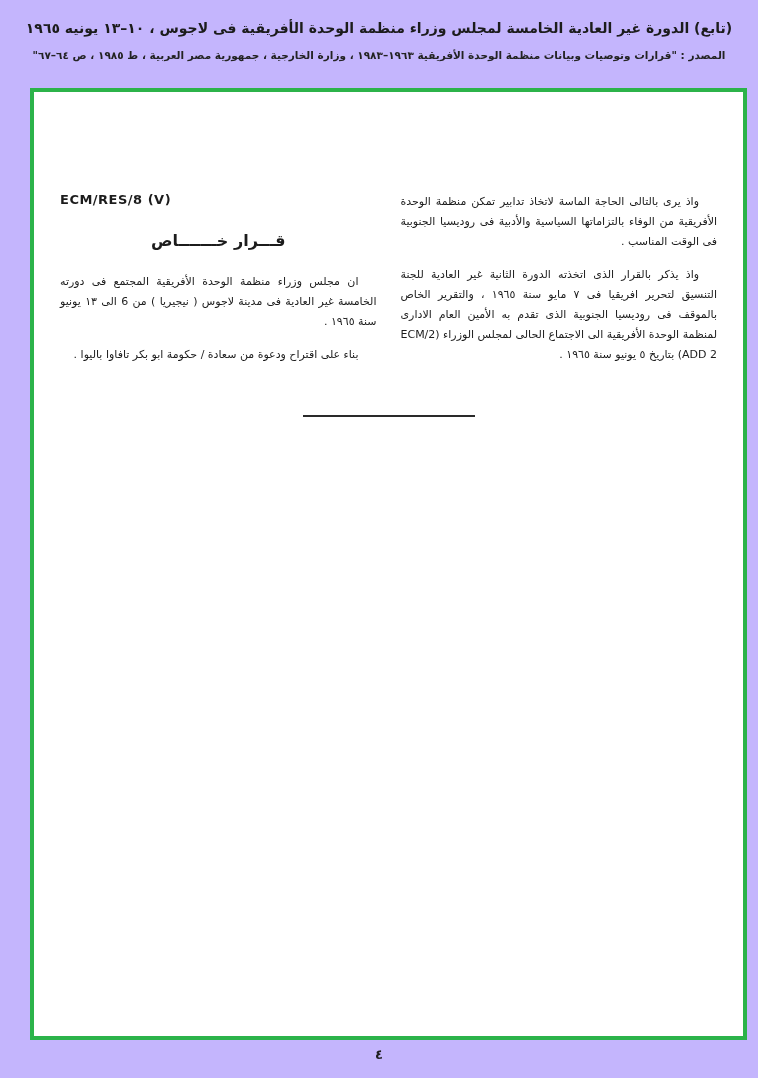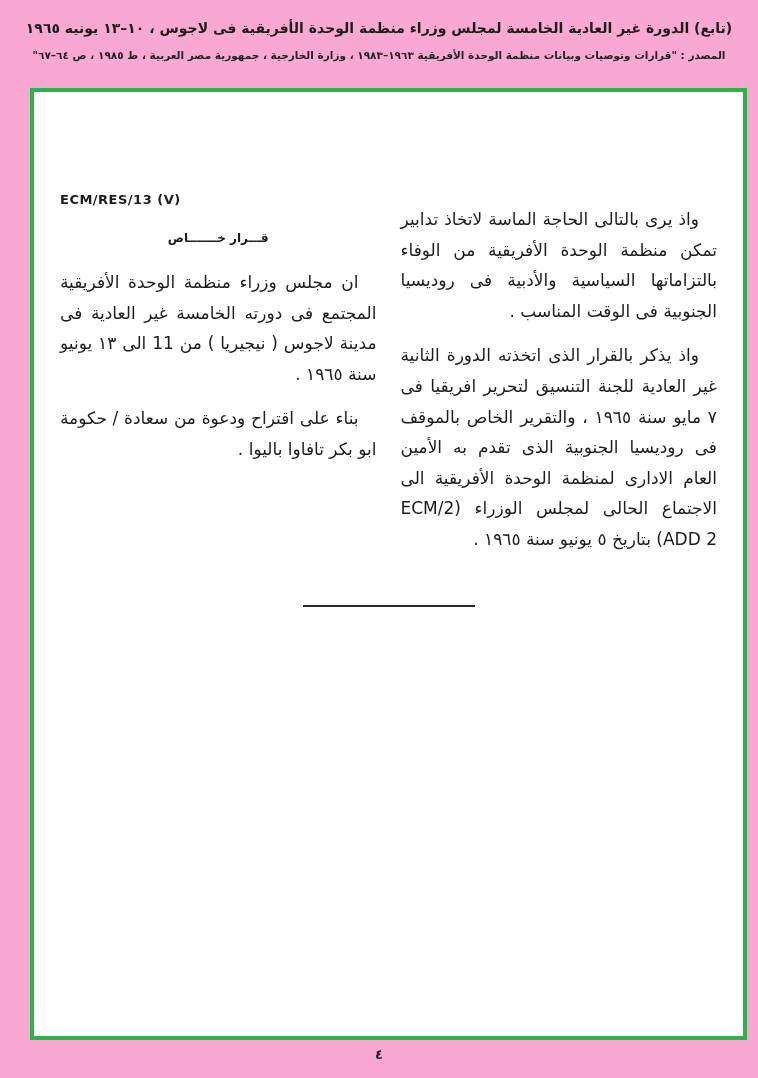--- a/index.html
+++ b/index.html
@@ -5,21 +5,21 @@
   :root{
     --border-green:#2cb34a;
     --ink:#1c1c1c;
   }
   html,body{margin:0;padding:0;}
   body{background:#ffffff;}
   .page{
     position:relative;
     width:758px;
     height:1078px;
-    background:#f9a8d4;
+    background:#c4b5fd;
     direction:rtl;
     font-family:"DejaVu Sans", sans-serif;
     color:var(--ink);
     overflow:hidden;
   }
   .page-header{
     text-align:center;
     padding-top:20px;
   }
   .header-line1{
@@ -43,38 +43,38 @@
     box-sizing:border-box;
     padding:100px 26px 0 26px;
     background:#ffffff;
   }
   .columns{
     display:flex;
     gap:24px;
   }
   .col{flex:1;min-width:0;}
   .col p{
-    margin:12px 0 14px 0;
-    font-size:17px;
+    margin:0 0 14px 0;
+    font-size:11px;
     line-height:1.8;
     text-align:justify;
     text-indent:18px;
   }
   .ref{
     direction:ltr;
     text-align:left;
     font-weight:bold;
     font-size:13px;
     letter-spacing:.5px;
     margin-bottom:24px;
   }
   .res-title{
     text-align:center;
     font-weight:bold;
-    font-size:12px;
+    font-size:16px;
     margin-bottom:22px;
     letter-spacing:1px;
   }
   .divider{
     width:172px;
     height:0;
     border-top:2px solid #2a2a2a;
     margin:36px auto 0 auto;
   }
   .page-number{
@@ -100,23 +100,23 @@
   <div class="green-frame">
 
     <div class="columns">
 
       <div class="col">
         <p>واذ يرى بالتالى الحاجة الماسة لاتخاذ تدابير تمكن منظمة الوحدة الأفريقية من الوفاء بالتزاماتها السياسية والأدبية فى روديسيا الجنوبية فى الوقت المناسب .</p>
         <p>واذ يذكر بالقرار الذى اتخذته الدورة الثانية غير العادية للجنة التنسيق لتحرير افريقيا فى ٧ مايو سنة ١٩٦٥ ، والتقرير الخاص بالموقف فى روديسيا الجنوبية الذى تقدم به الأمين العام الادارى لمنظمة الوحدة الأفريقية الى الاجتماع الحالى لمجلس الوزراء (ECM/2 ADD 2) بتاريخ ٥ يونيو سنة ١٩٦٥ .</p>
       </div>
 
       <div class="col">
-        <div class="ref">ECM/RES/13 (V)</div>
+        <div class="ref">ECM/RES/8 (V)</div>
         <div class="res-title">قـــرار خـــــــاص</div>
-        <p>ان مجلس وزراء منظمة الوحدة الأفريقية المجتمع فى دورته الخامسة غير العادية فى مدينة لاجوس ( نيجيريا ) من 11 الى ١٣ يونيو سنة ١٩٦٥ .</p>
+        <p>ان مجلس وزراء منظمة الوحدة الأفريقية المجتمع فى دورته الخامسة غير العادية فى مدينة لاجوس ( نيجيريا ) من 6 الى ١٣ يونيو سنة ١٩٦٥ .</p>
         <p>بناء على اقتراح ودعوة من سعادة / حكومة ابو بكر تافاوا باليوا .</p>
       </div>
 
     </div>
 
     <div class="divider"></div>
 
   </div>
 
   <div class="page-number">٤</div>

